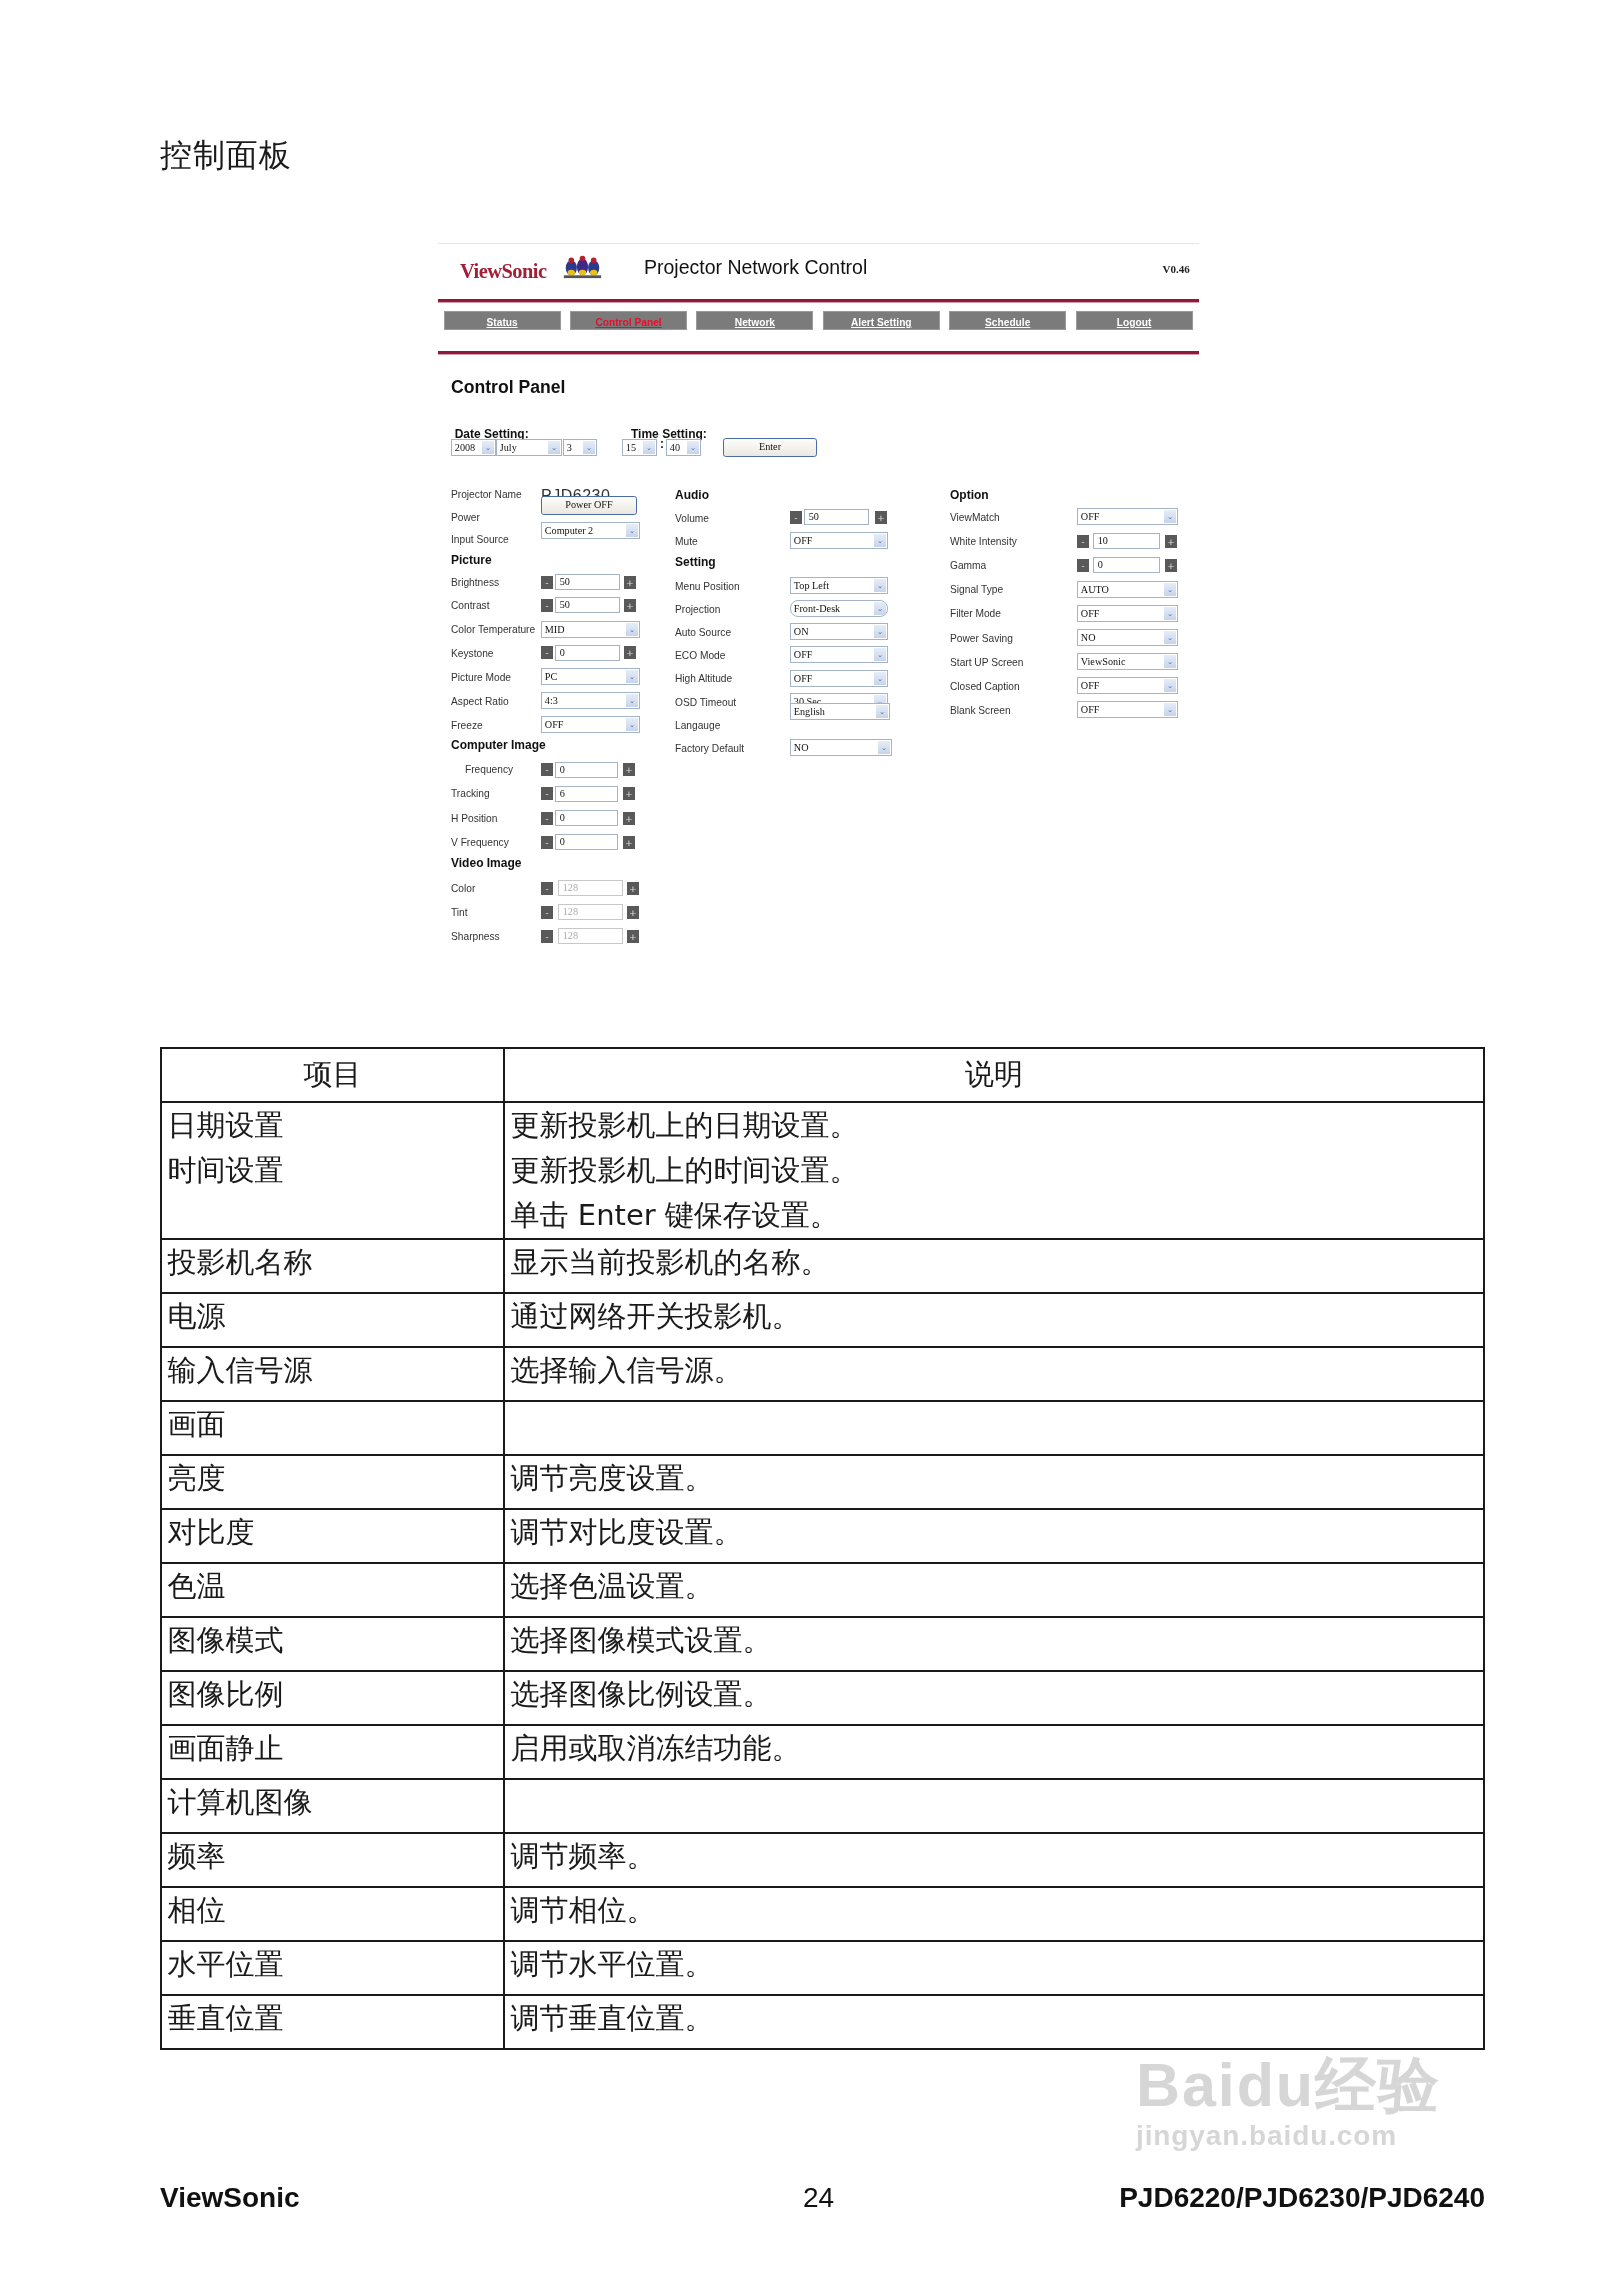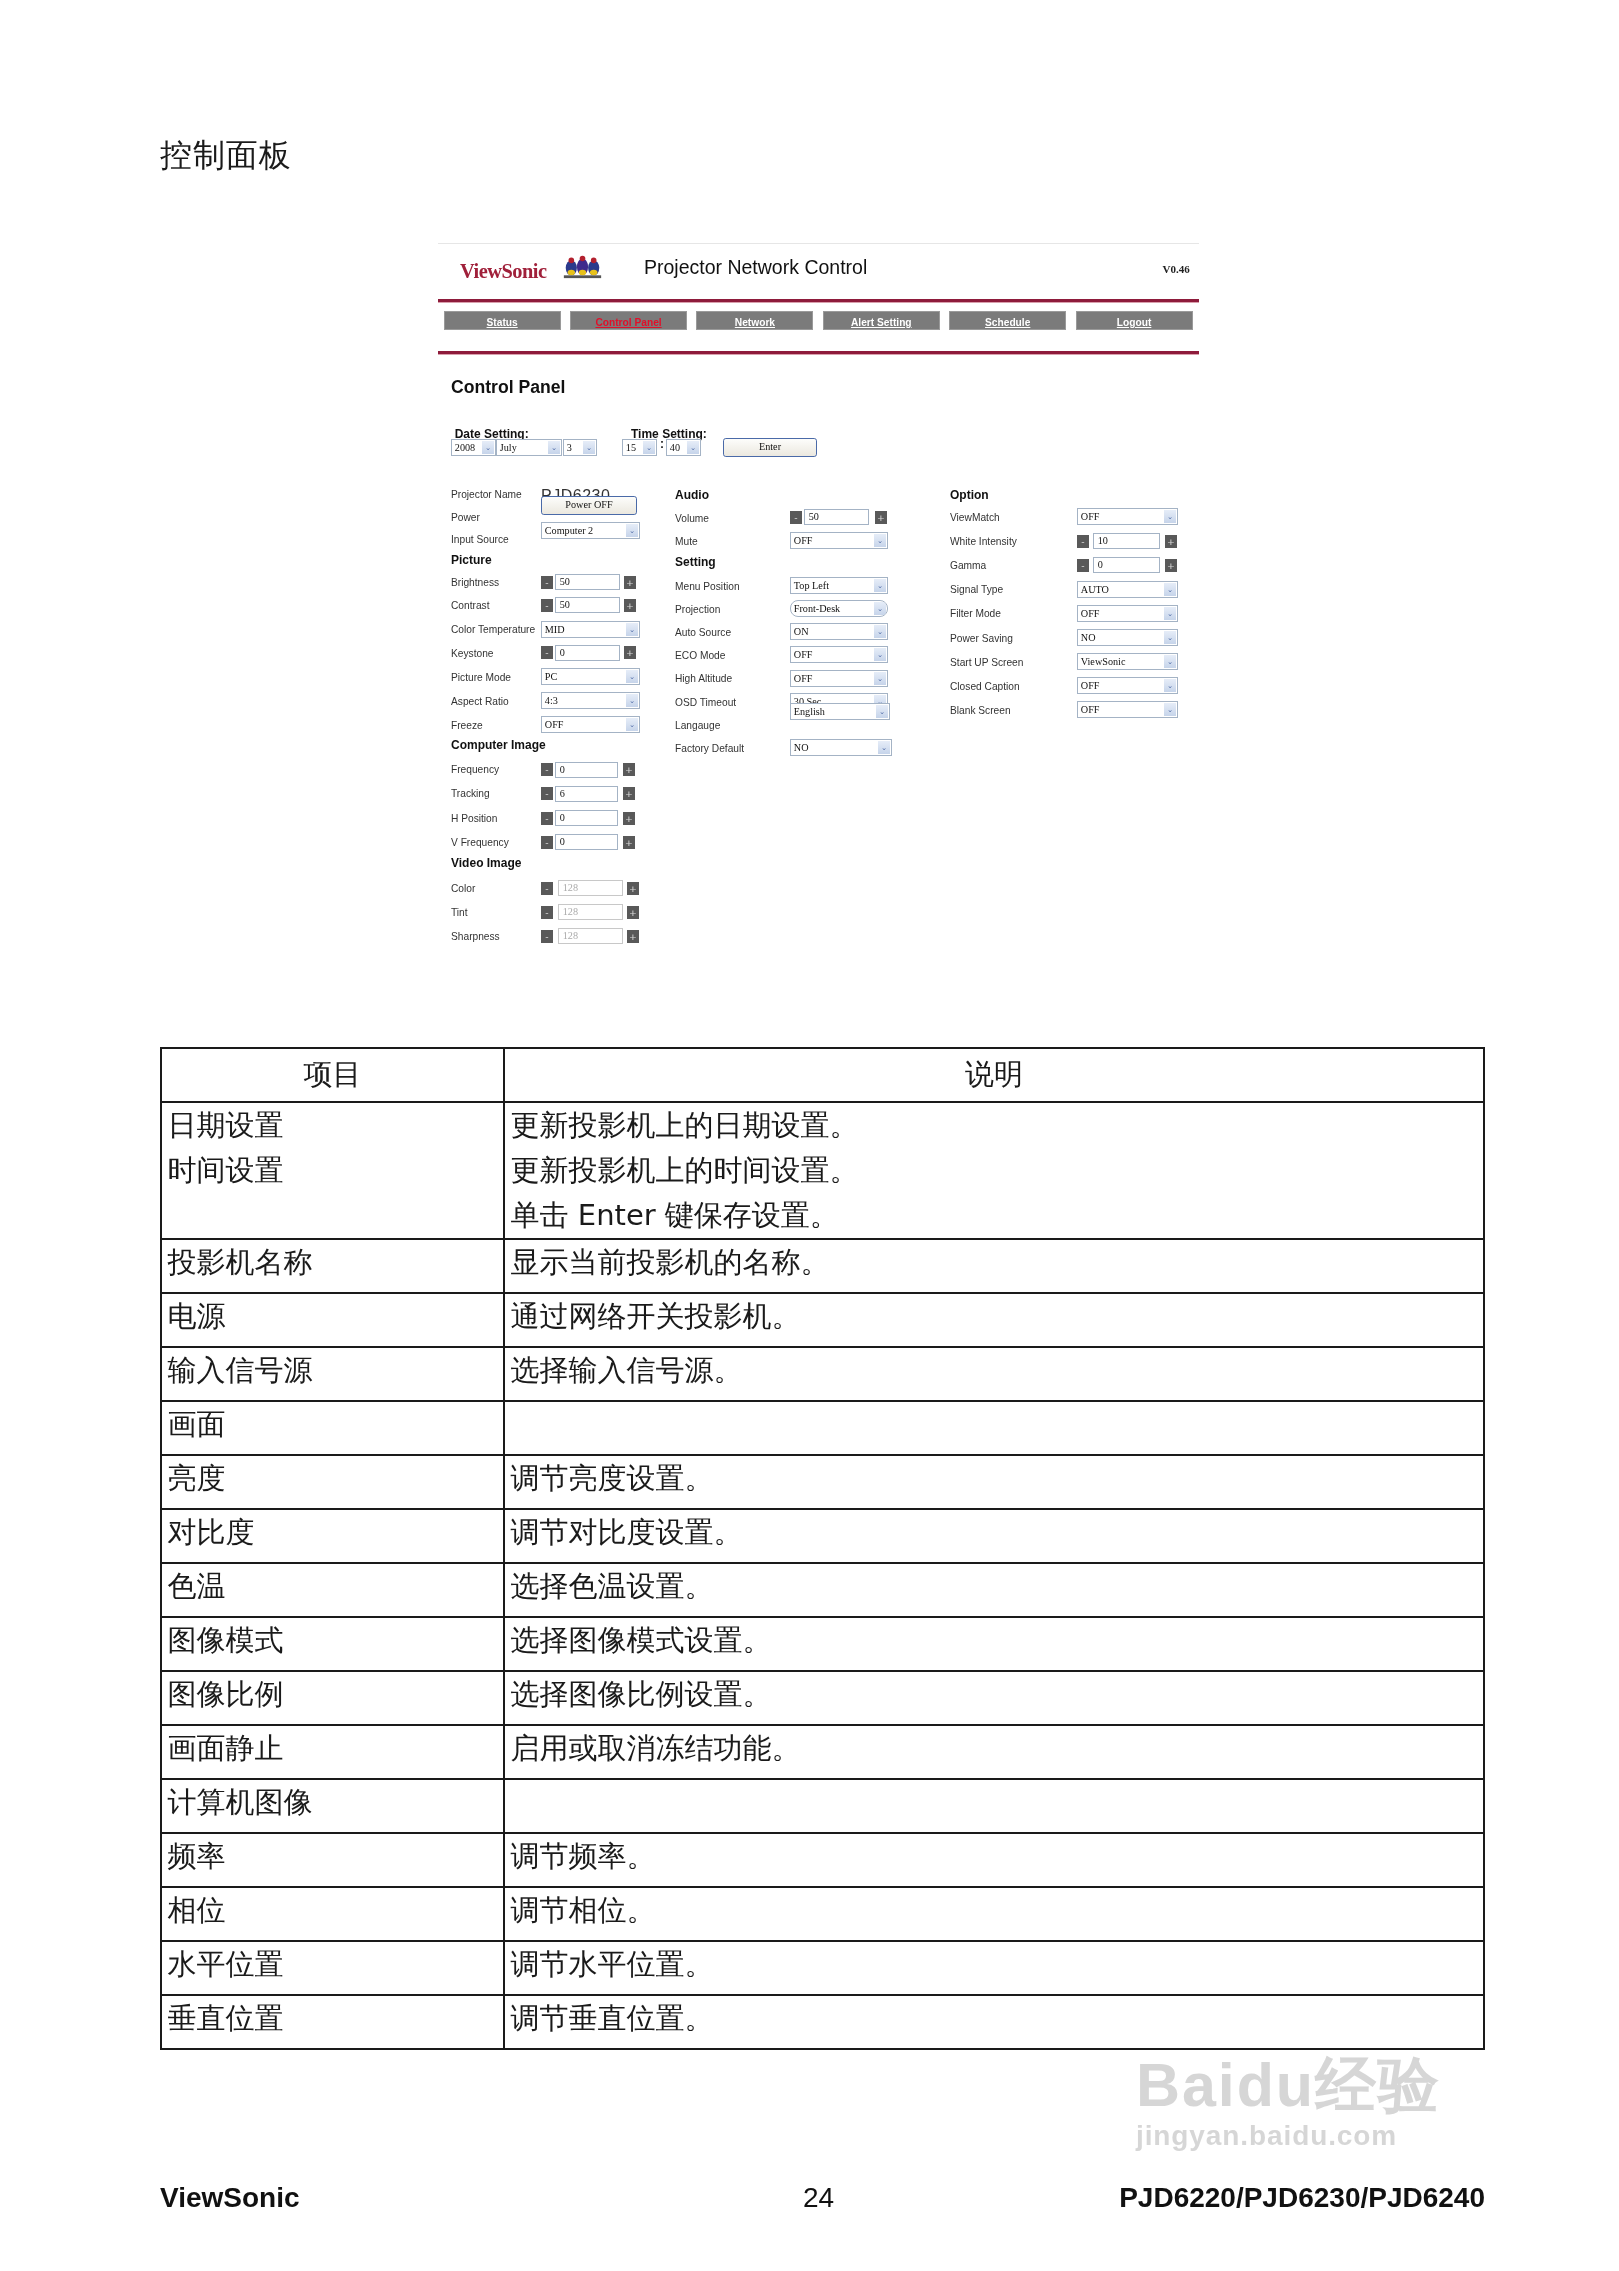--- a/index.html
+++ b/index.html
@@ -137,21 +137,21 @@
   <div class="sel" style="left:103px; top:425px; width:99px;"><span>PC</span><span class="arr">⌄</span></div>
 
   <div class="lbl" style="left:13px; top:453px;">Aspect Ratio</div>
   <div class="sel" style="left:103px; top:449px; width:99px;"><span>4:3</span><span class="arr">⌄</span></div>
 
   <div class="lbl" style="left:13px; top:477px;">Freeze</div>
   <div class="sel" style="left:103px; top:473px; width:99px;"><span>OFF</span><span class="arr">⌄</span></div>
 
   <div class="section" style="left:13px; top:495px;">Computer Image</div>
 
-  <div class="lbl" style="left:13px; top:521px;">Frequency</div>
+  <div class="lbl" style="left:27px; top:521px;">Frequency</div>
   <div class="spin-btn" style="left:103px; top:520px;">-</div>
   <div class="spin-in" style="left:117px; top:519px; width:63px;">0</div>
   <div class="spin-btn" style="left:185px; top:520px;">+</div>
 
   <div class="lbl" style="left:13px; top:545px;">Tracking</div>
   <div class="spin-btn" style="left:103px; top:544px;">-</div>
   <div class="spin-in" style="left:117px; top:543px; width:63px;">6</div>
   <div class="spin-btn" style="left:185px; top:544px;">+</div>
 
   <div class="lbl" style="left:13px; top:570px;">H Position</div>

